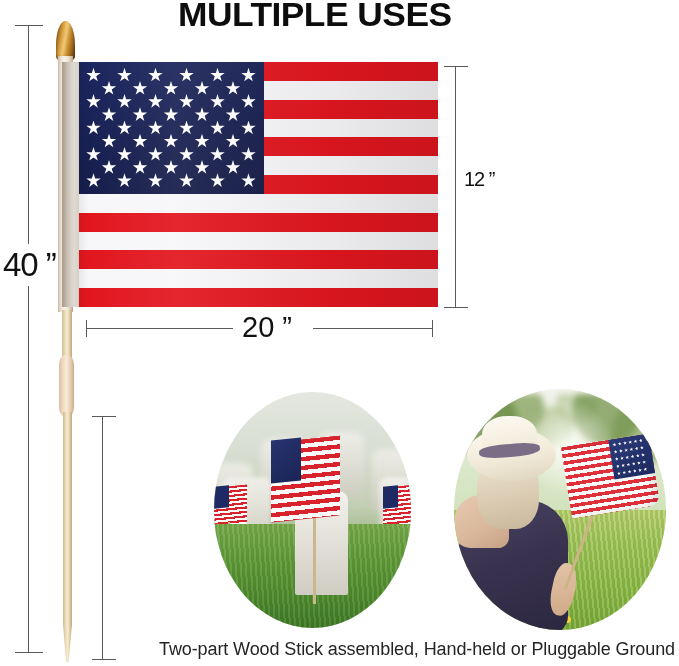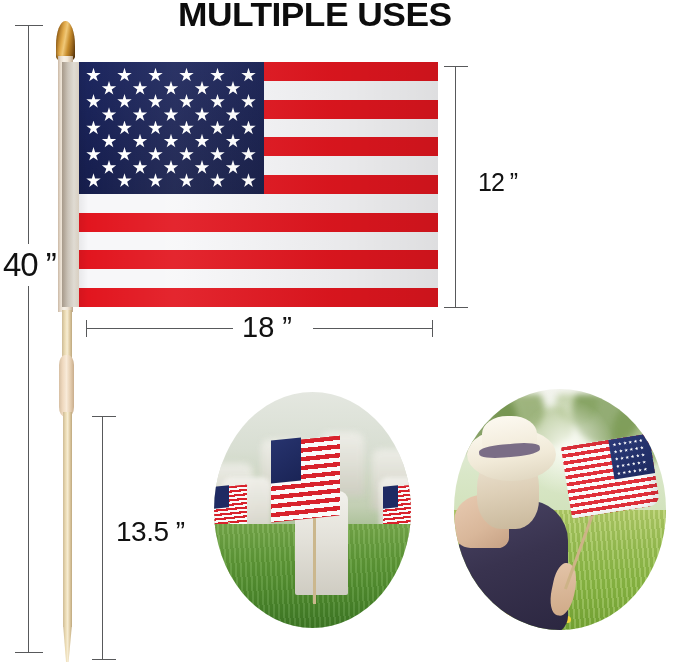--- a/index.html
+++ b/index.html
@@ -71,22 +71,22 @@
     letter-spacing: -1px;
     background: #ffffff;
     padding: 2px 1px;
   }
 
   
   #dim12-line  { left: 455px; top: 66px; height: 242px; }
   #dim12-cap-top { left: 444px; top: 66px; width: 24px; }
   #dim12-cap-bot { left: 444px; top: 307px; width: 24px; }
   #dim12-label {
-    left: 478px; top: 168px;
-    font-size: 25px;
+    left: 464px; top: 168px;
+    font-size: 20px;
     letter-spacing: -1px;
   }
 
   
   #dim18-line-left  { left: 86px;  top: 328px; width: 147px; }
   #dim18-line-right { left: 313px; top: 328px; width: 119px; }
   #dim18-cap-left  { left: 86px;  top: 320px; height: 17px; }
   #dim18-cap-right { left: 432px; top: 320px; height: 17px; }
   #dim18-label {
     left: 242px; top: 311px;
@@ -506,28 +506,27 @@
     <div class="flag-shade"></div>
   </div>
 
   <div class="dim-cap-h" id="dim12-cap-top"></div>
   <div class="dim-line-v" id="dim12-line"></div>
   <div class="dim-cap-h" id="dim12-cap-bot"></div>
   <div class="dim-label" id="dim12-label">12 ”</div>
 
   <div class="dim-cap-v" id="dim18-cap-left"></div>
   <div class="dim-line-h" id="dim18-line-left"></div>
-  <div class="dim-label" id="dim18-label">18 ”</div>
+  <div class="dim-label" id="dim18-label">20 ”</div>
   <div class="dim-line-h" id="dim18-line-right"></div>
   <div class="dim-cap-v" id="dim18-cap-right"></div>
 
   <div class="dim-cap-h" id="dim135-cap-top"></div>
   <div class="dim-line-v" id="dim135-line"></div>
   <div class="dim-cap-h" id="dim135-cap-bot"></div>
-  <div class="dim-label" id="dim135-label">13.5 ”</div>
 
   <div class="photo-circle" id="photo-cemetery">
     <div class="cem-sky"></div>
 
     <div class="headstone blur2" style="left:-6%;  top:30%; width:26%; height:26%;"></div>
     <div class="headstone blur2" style="left:24%;  top:20%; width:24%; height:28%;"></div>
     <div class="headstone blur2" style="left:54%;  top:17%; width:22%; height:27%;"></div>
     <div class="headstone blur2" style="left:80%;  top:24%; width:26%; height:26%;"></div>
     <div class="headstone blur" style="left:4%;   top:36%; width:25%; height:30%;"></div>
     <div class="headstone blur" style="left:84%;  top:36%; width:26%; height:30%;"></div>
@@ -608,14 +607,15 @@
           <div class="mf-star" style="left: 8%; top: 81%;"></div>
           <div class="mf-star" style="left: 21%; top: 81%;"></div>
           <div class="mf-star" style="left: 34%; top: 81%;"></div>
           <div class="mf-star" style="left: 47%; top: 81%;"></div>
           <div class="mf-star" style="left: 60%; top: 81%;"></div>
           <div class="mf-star" style="left: 73%; top: 81%;"></div>
         </div>
     </div>
   </div>
 
+  <div class="caption">Two-part Wood Stick assembled, Hand-held or Pluggable Ground</div>
 
 </div>
 
 </body></html>

